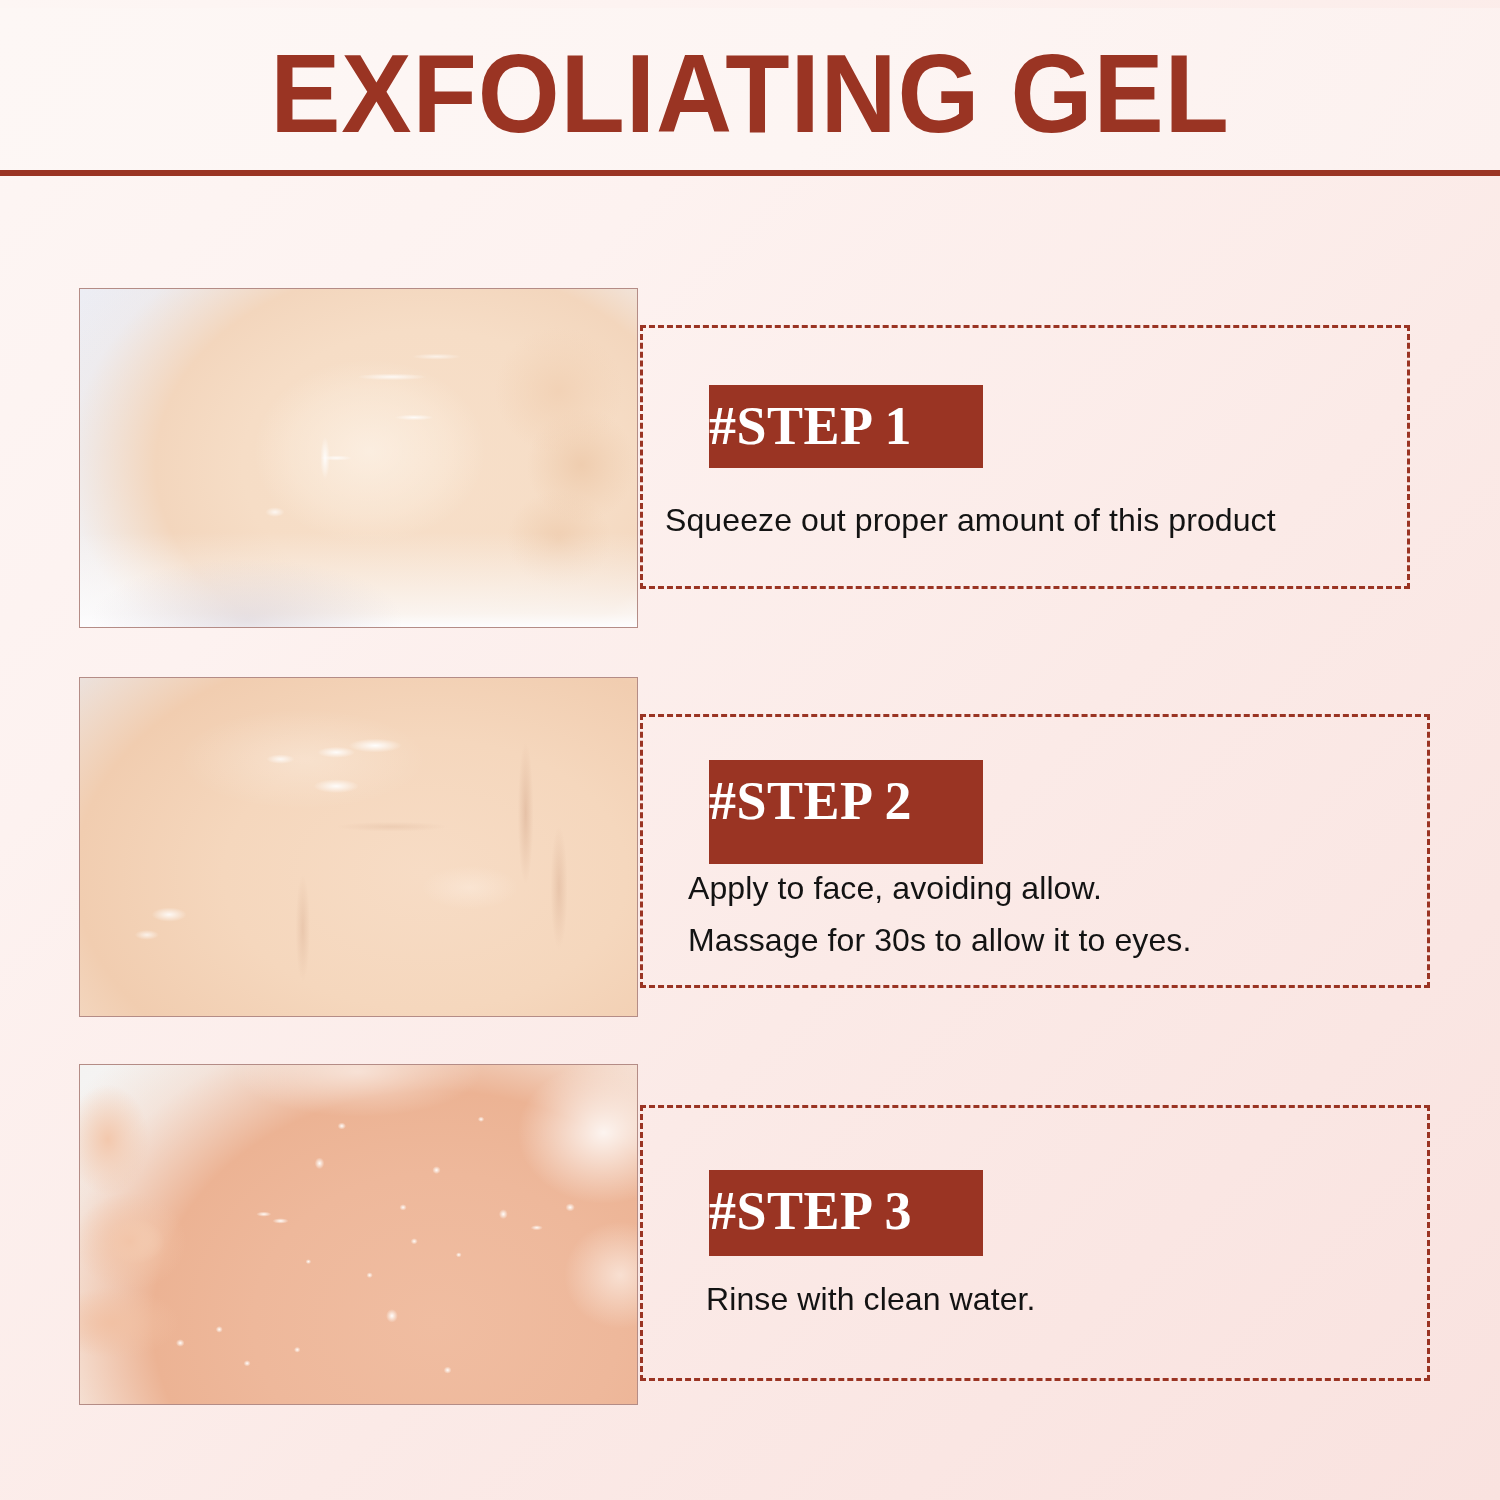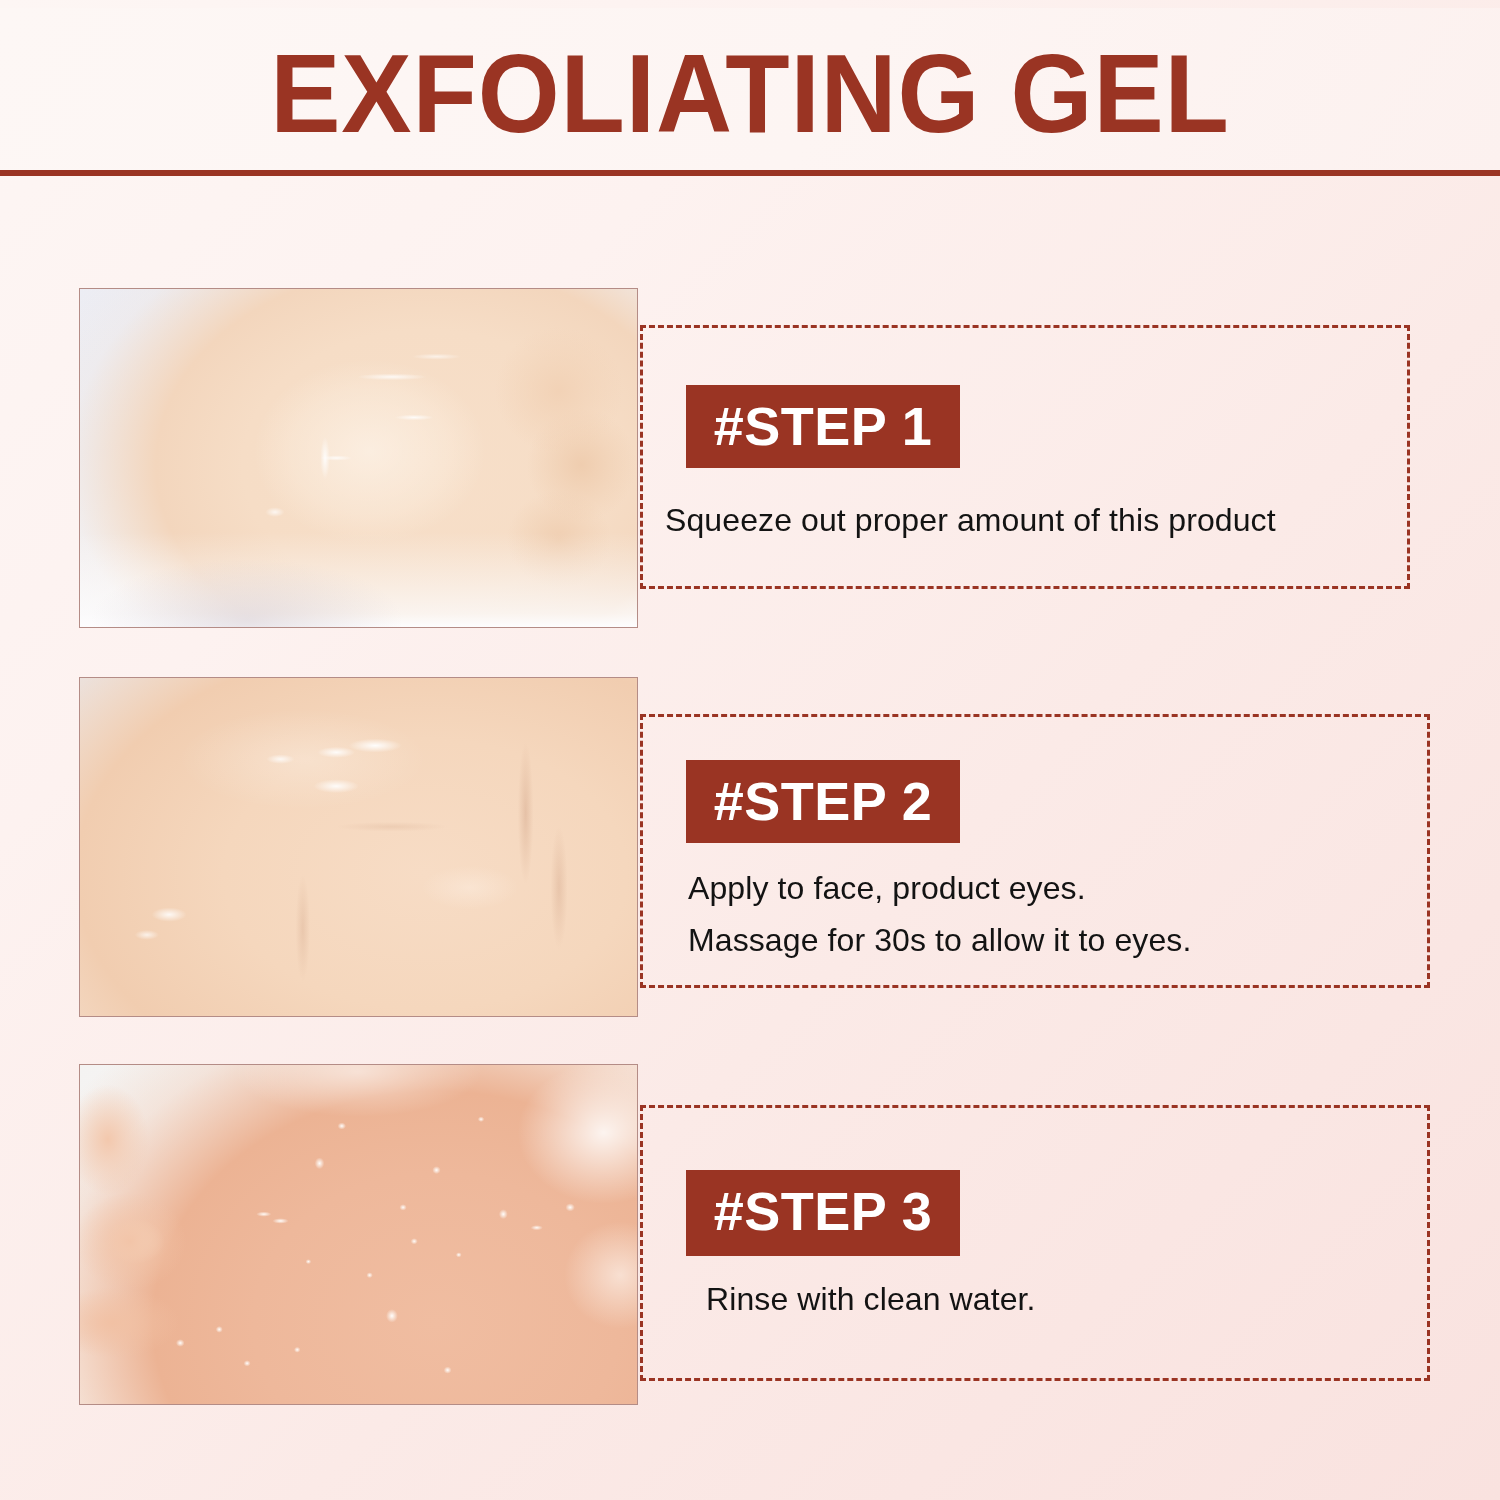--- a/index.html
+++ b/index.html
@@ -202,32 +202,32 @@
   }
 
   .panel.p1 { left: 640px; top: 325px; width: 770px; height: 264px; }
   .panel.p2 { left: 640px; top: 714px; width: 790px; height: 274px; }
   .panel.p3 { left: 640px; top: 1105px; width: 790px; height: 276px; }
 
   .badge {
     position: absolute;
     background: #9a3423;
     color: #ffffff;
-    font-family: Liberation Sans, sans-serif;
+    font-family: Liberation Serif, serif;
     font-weight: bold;
     font-size: 54px;
     line-height: 83px;
     letter-spacing: 0.5px;
-    text-align: center;
     white-space: nowrap;
     box-sizing: border-box;
+    margin-left: 23px;
   }
 
   .badge.b1 { left: 686px; top: 385px; width: 274px; height: 83px; }
-  .badge.b2 { left: 686px; top: 760px; width: 274px; height: 83px; }
+  .badge.b2 { left: 686px; top: 760px; width: 274px; height: 104px; }
   .badge.b3 { left: 686px; top: 1170px; width: 274px; height: 86px; }
 
   .desc {
     position: absolute;
     color: #131313;
     font-family: "Liberation Sans Narrow", "Liberation Sans", sans-serif;
     font-size: 32px;
     line-height: 52px;
     letter-spacing: 0.1px;
     white-space: nowrap;
@@ -269,21 +269,21 @@
     <div class="photo">
       <div class="layer ph2-bg"></div>
       <div class="layer ph2-skin"></div>
       <div class="layer ph2-creases"></div>
       <div class="layer ph2-sheen"></div>
     </div>
   </div>
   <div class="panel p2"></div>
   <div class="badge b2">#STEP 2</div>
   <div class="desc d2">
-    <span class="line">Apply to face, product eyes.</span>
+    <span class="line">Apply to face, avoiding allow.</span>
     <span class="line">Massage for 30s to allow it to eyes.</span>
   </div>
 
   <div class="step-row r3">
     <div class="photo">
       <div class="layer ph3-bg"></div>
       <div class="layer ph3-skin"></div>
       <div class="layer ph3-finger"></div>
       <div class="layer ph3-flakes"></div>
       <div class="layer ph3-hi"></div>

